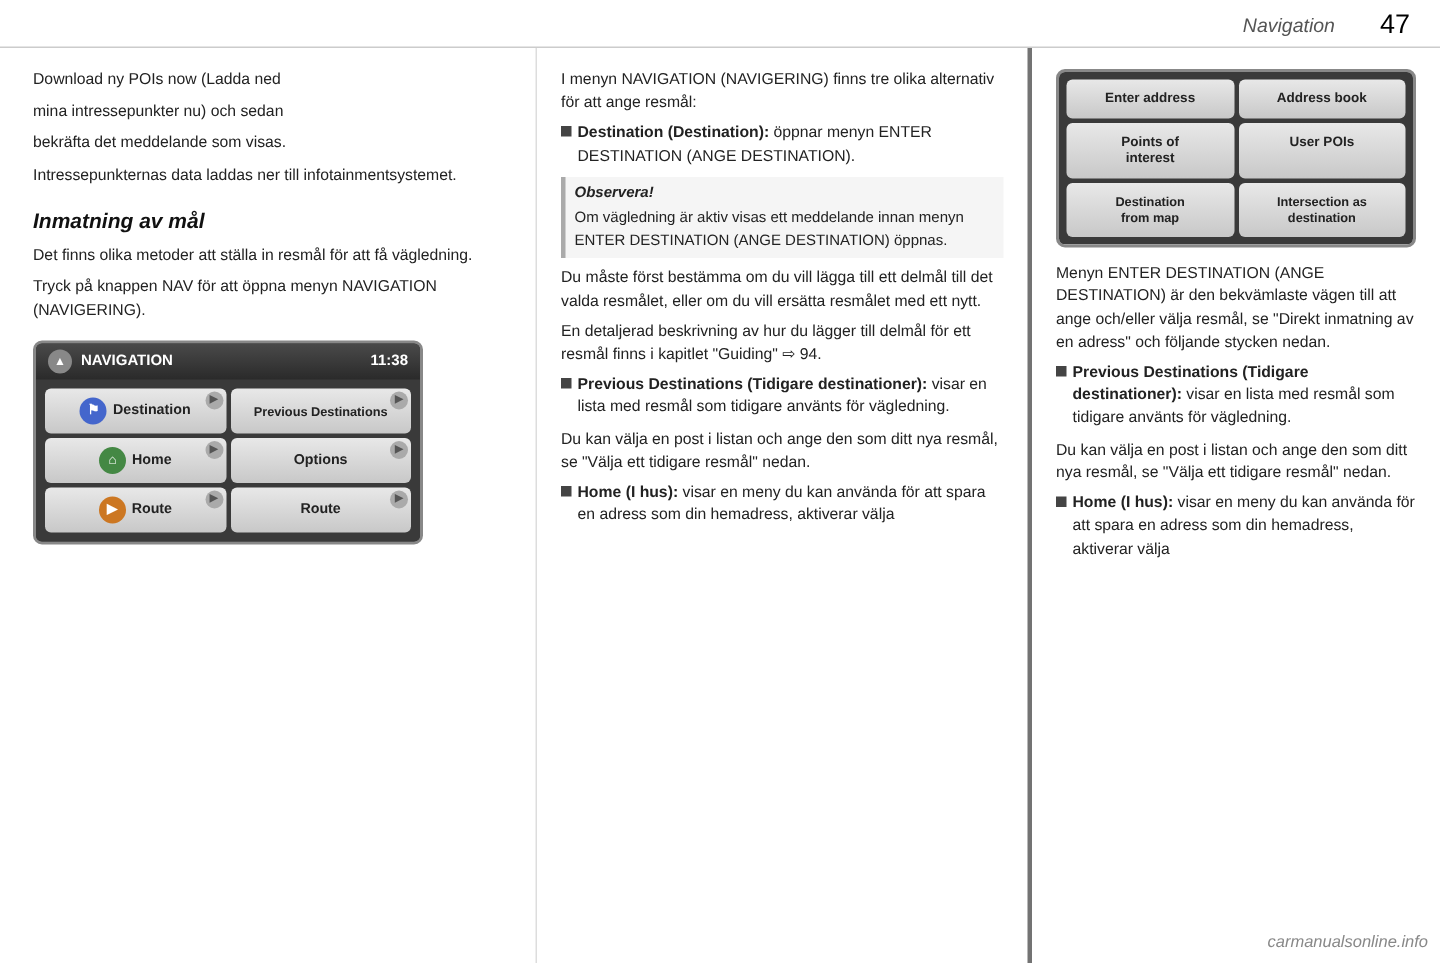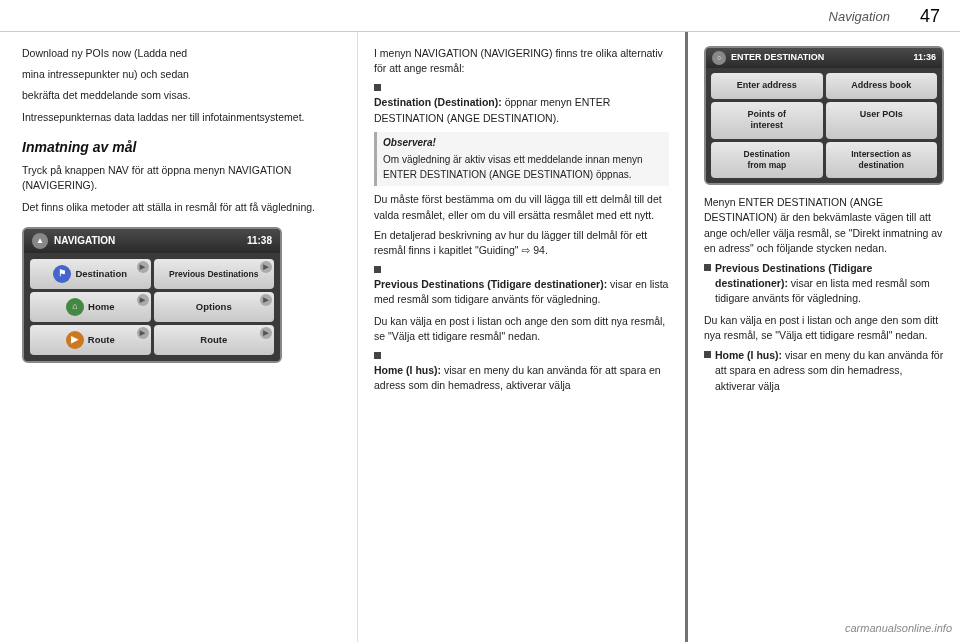--- a/index.html
+++ b/index.html
@@ -156,21 +156,20 @@
       background: #f5f5f5;
       border-left: 3px solid #aaa;
       padding: 4px 6px;
       margin: 6px 0;
       font-size: 10px;
     }
     .bullet-item {
       display: flex;
       gap: 4px;
       margin-bottom: 6px;
-      flex-direction: column;
     }
     .bullet-sq {
       width: 7px; height: 7px;
       background: #444;
       flex-shrink: 0;
       margin-top: 3px;
     }
 
     
     .right-col {
@@ -257,22 +256,22 @@
 
 <div class="content-area">
 
   <div class="left-col">
     <p>Download ny POIs now (Ladda ned</p>
     <p>mina intressepunkter nu) och sedan</p>
     <p>bekräfta det meddelande som visas.</p>
     <p>Intressepunkternas data laddas ner till infotainmentsystemet.</p>
 
     <h2>Inmatning av mål</h2>
+    <p>Det finns olika metoder att ställa in resmål för att få vägledning.</p>
     <p>Tryck på knappen NAV för att öppna menyn NAVIGATION (NAVIGERING).</p>
-    <p>Det finns olika metoder att ställa in resmål för att få vägledning.</p>
 
     <div class="nav-screenshot">
       <div class="nav-titlebar">
         <div class="nav-titlebar-left">
           <div class="nav-icon-circle">▲</div>
           <span>NAVIGATION</span>
         </div>
         <span>11:38</span>
       </div>
       <div class="nav-grid">
@@ -341,27 +340,20 @@
       <div>
         <span class="bold">Home (I hus):</span>
         <span>visar en meny du kan använda för att spara en adress som din hemadress, aktiverar välja</span>
       </div>
     </div>
   </div>
 
   <div class="right-col">
 
     <div class="enter-dest-screenshot">
-      <div class="ed-titlebar">
-        <div class="ed-titlebar-left">
-          <div class="ed-icon-sm">○</div>
-          <span>ENTER DESTINATION</span>
-        </div>
-        <span>11:36</span>
-      </div>
       <div class="ed-grid">
         <div class="ed-btn">Enter address</div>
         <div class="ed-btn">Address book</div>
         <div class="ed-btn">Points of interest</div>
         <div class="ed-btn">User POIs</div>
         <div class="ed-btn" style="font-size:8.5px;">Destination from map</div>
         <div class="ed-btn" style="font-size:8.5px;">Intersection as destination</div>
       </div>
     </div>
 

